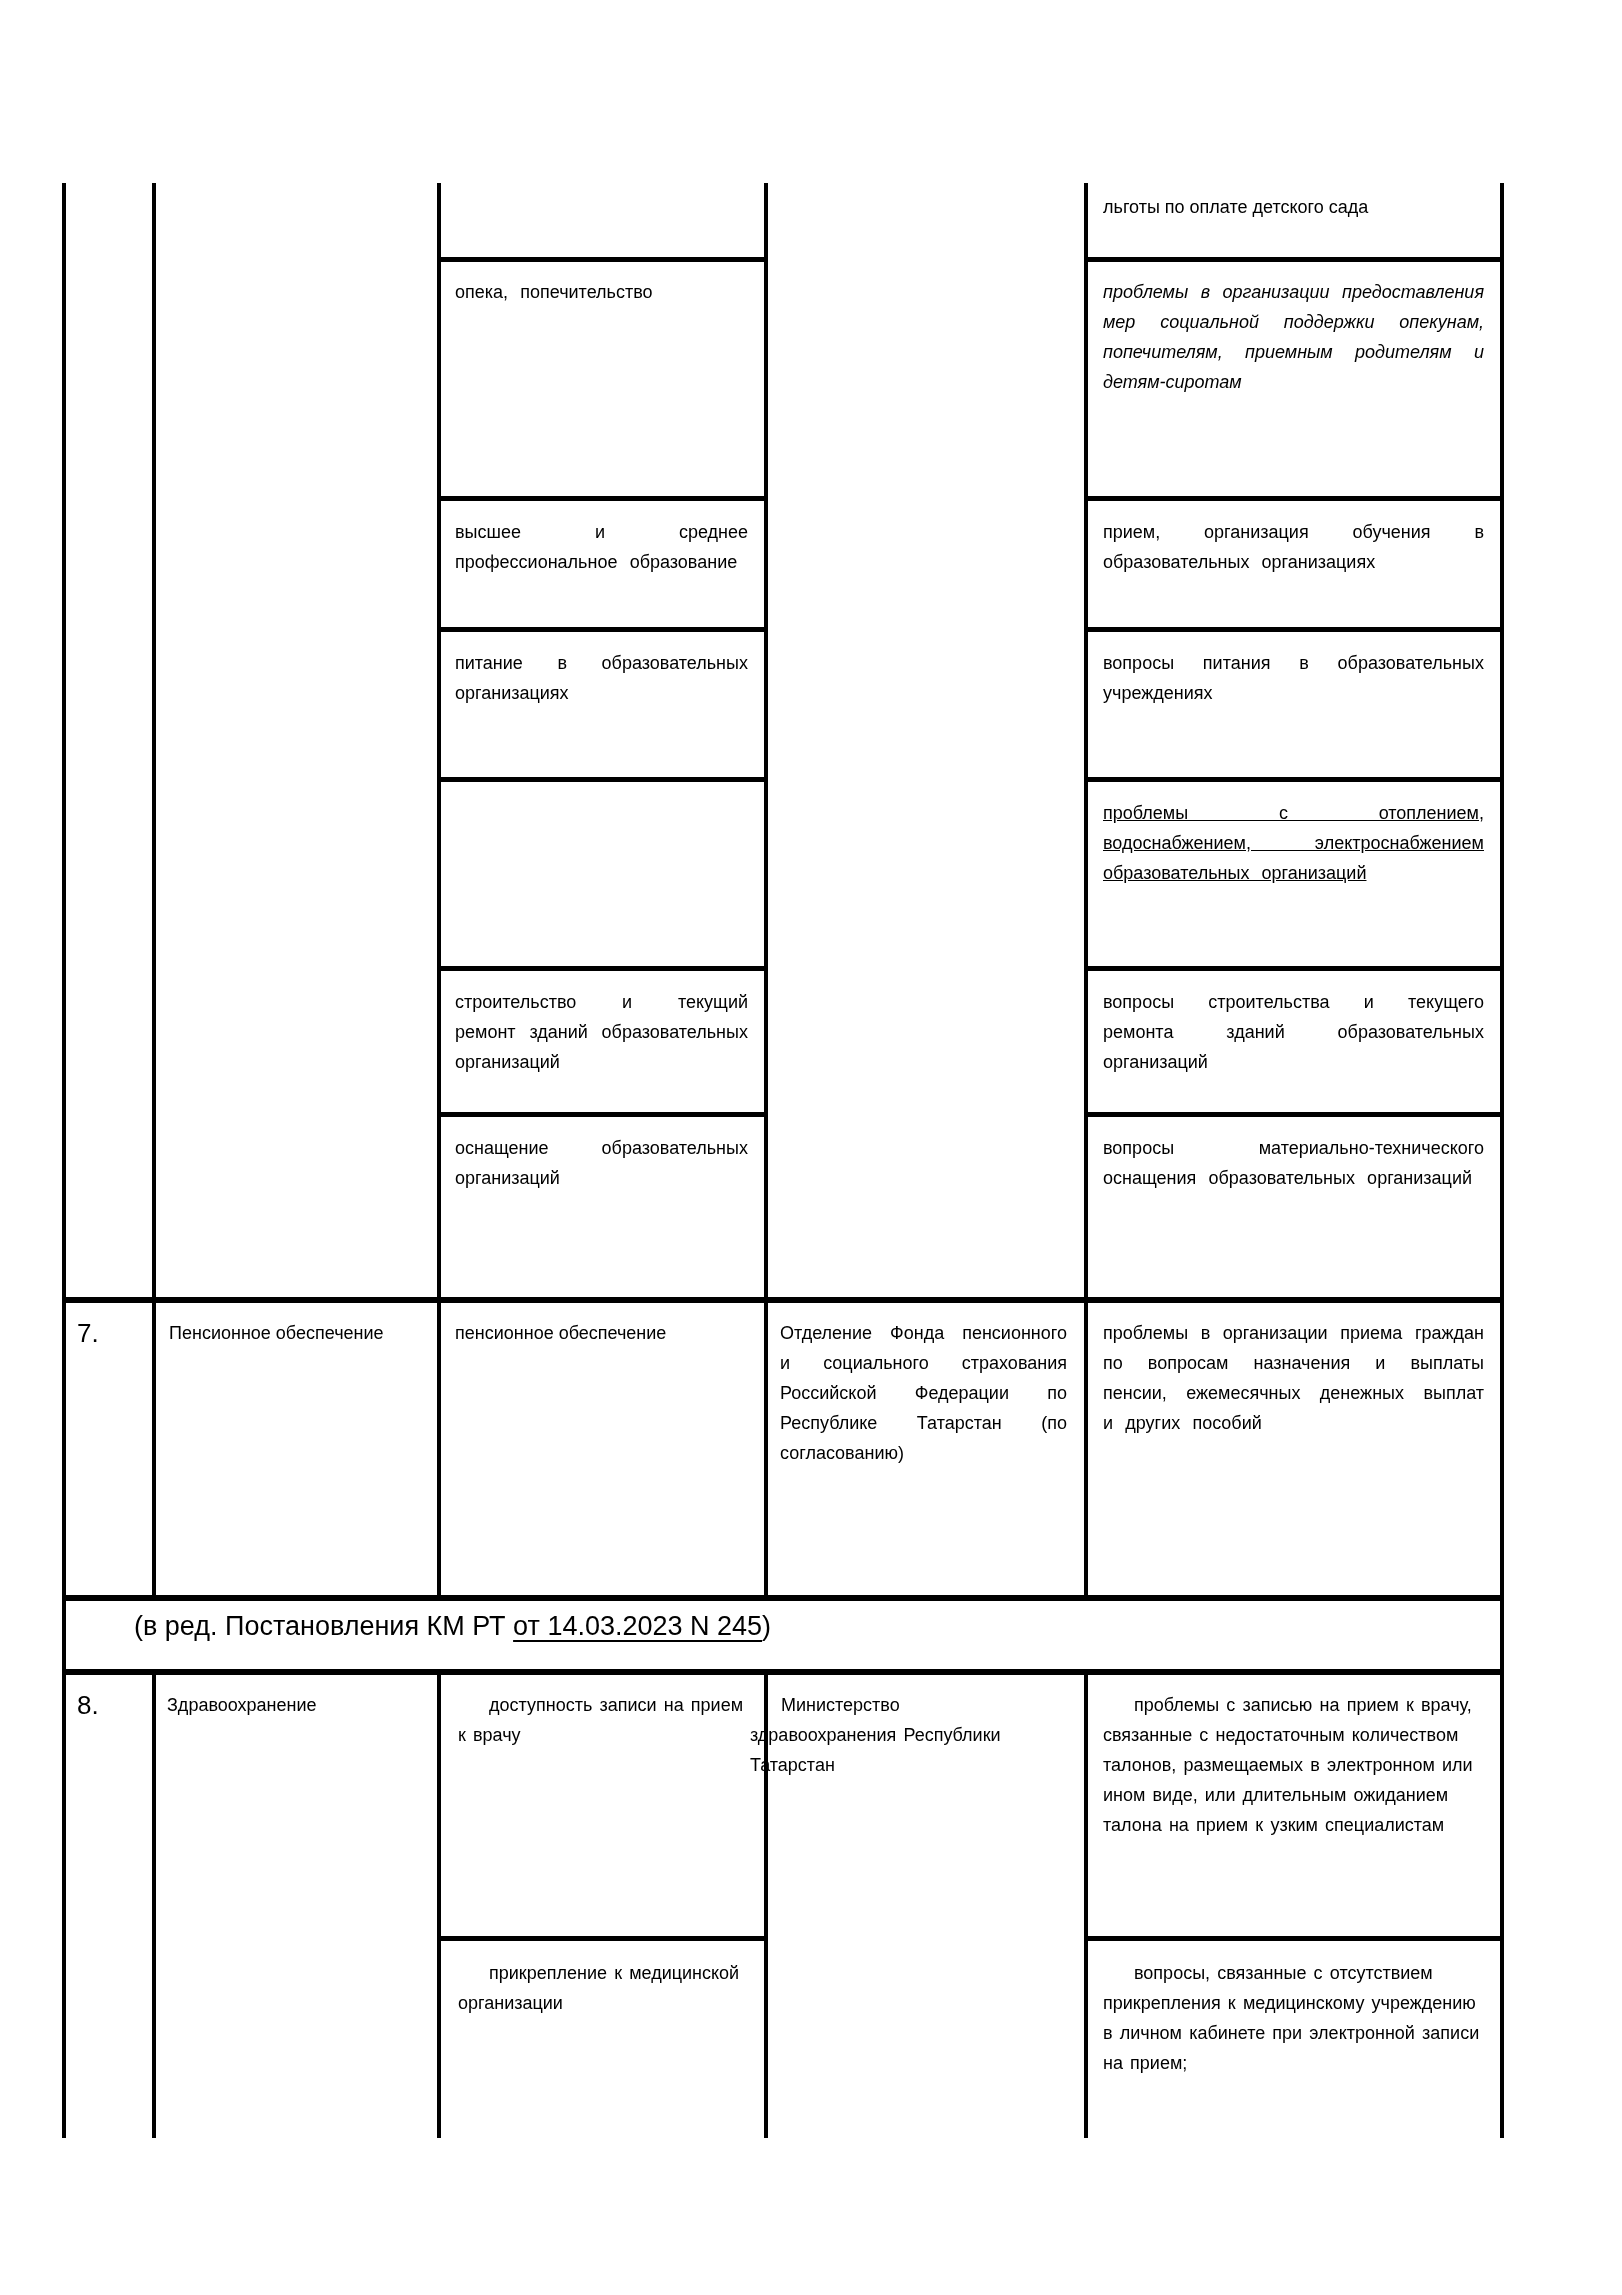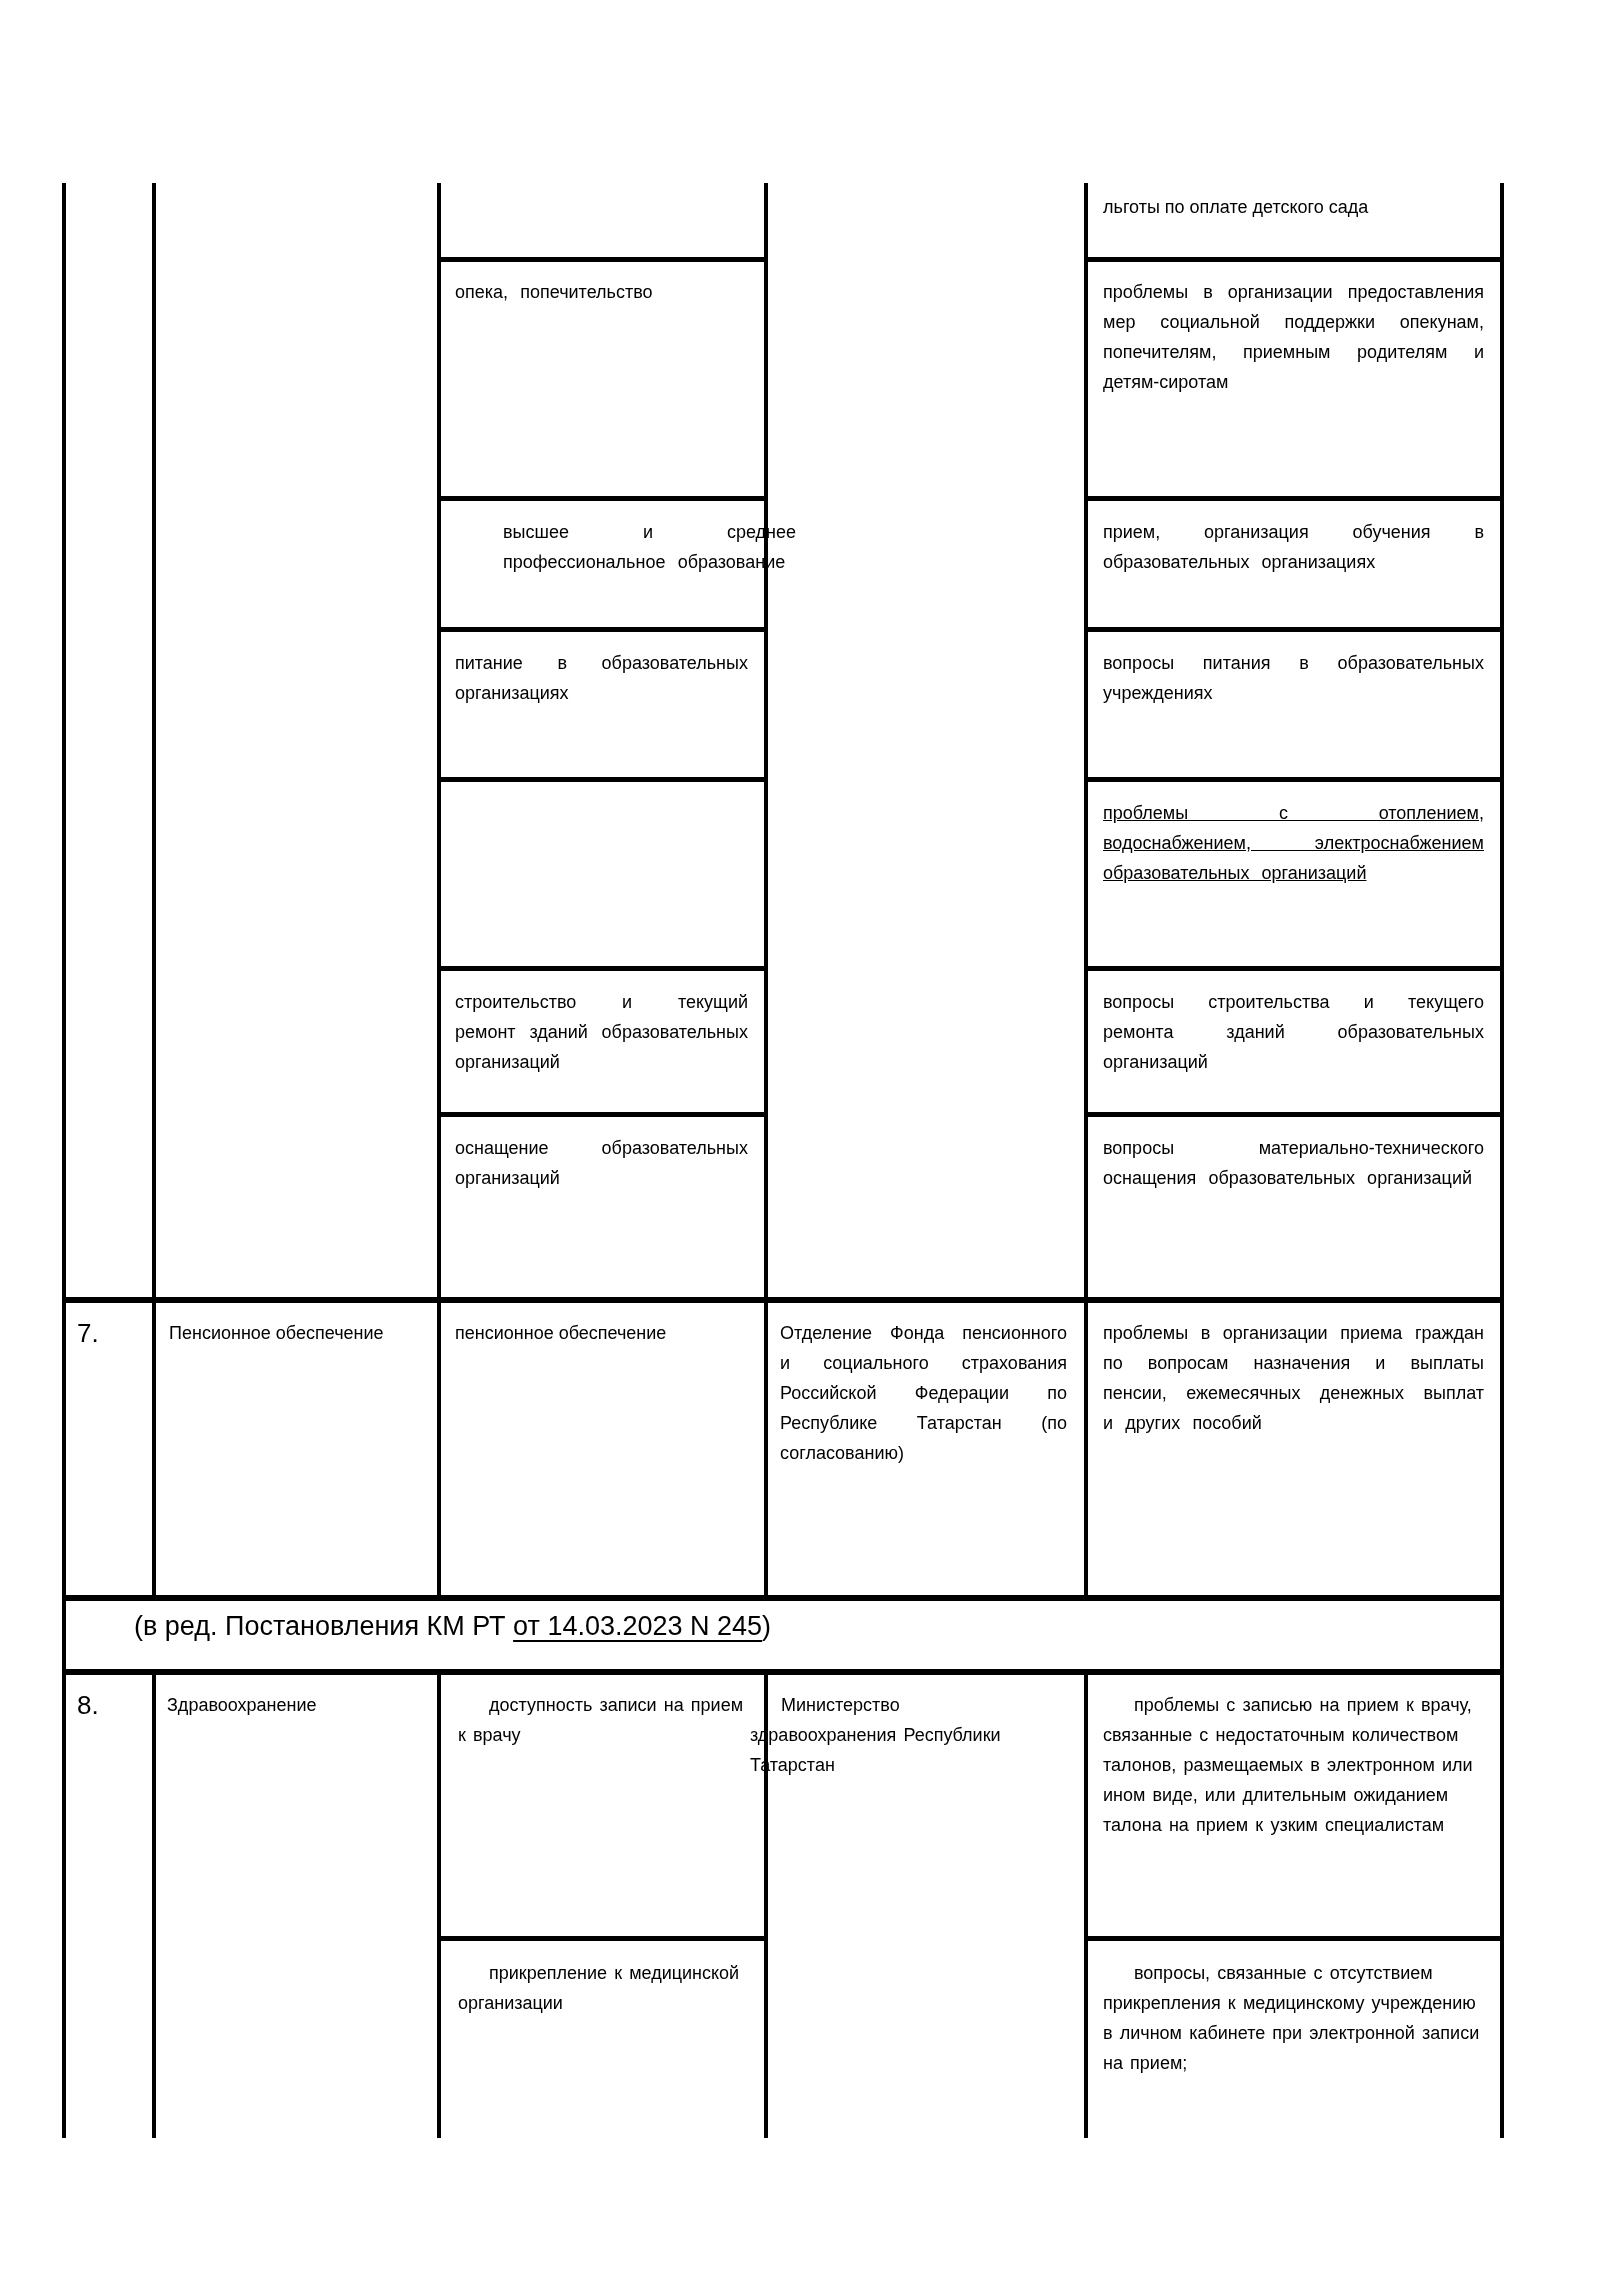--- a/index.html
+++ b/index.html
@@ -72,23 +72,23 @@
   <div class="hline" style="left:437px; top:1936px; width:331px;"></div>
   <div class="hline" style="left:1084px; top:1936px; width:419px;"></div>
 
   <div class="hline-thick" style="left:62px; top:1297px; width:1442px;"></div>
   <div class="hline-thick" style="left:62px; top:1595px; width:1442px;"></div>
   <div class="hline-thick" style="left:62px; top:1669px; width:1442px;"></div>
 
   <div class="cell left" style="left:1103px; top:192px; width:383px;">льготы по оплате детского сада</div>
 
   <div class="cell just" style="left:455px; top:277px; width:293px;">опека, попечительство</div>
-  <div class="cell just" style="left:1103px; top:277px; width:381px;">проблемы в организации предоставления мер социальной поддержки опекунам, попечителям, приемным родителям и детям-сиротам</div>
+  <div class="cell just" style="left:1103px; top:277px; width:381px;font-style:italic;">проблемы в организации предоставления мер социальной поддержки опекунам, попечителям, приемным родителям и детям-сиротам</div>
 
-  <div class="cell just" style="left:455px; top:517px; width:293px;margin-left:48px;">высшее и среднее профессиональное образование</div>
+  <div class="cell just" style="left:455px; top:517px; width:293px;">высшее и среднее профессиональное образование</div>
   <div class="cell just" style="left:1103px; top:517px; width:381px;">прием, организация обучения в образовательных организациях</div>
 
   <div class="cell just" style="left:455px; top:648px; width:293px;">питание в образовательных организациях</div>
   <div class="cell just" style="left:1103px; top:648px; width:381px;">вопросы питания в образовательных учреждениях</div>
 
   <div class="cell just" style="left:1103px; top:798px; width:381px;text-decoration:underline;">проблемы с отоплением, водоснабжением, электроснабжением образовательных организаций</div>
 
   <div class="cell just" style="left:455px; top:987px; width:293px;">строительство и текущий ремонт зданий образовательных организаций</div>
   <div class="cell just" style="left:1103px; top:987px; width:381px;">вопросы строительства и текущего ремонта зданий образовательных организаций</div>
 

